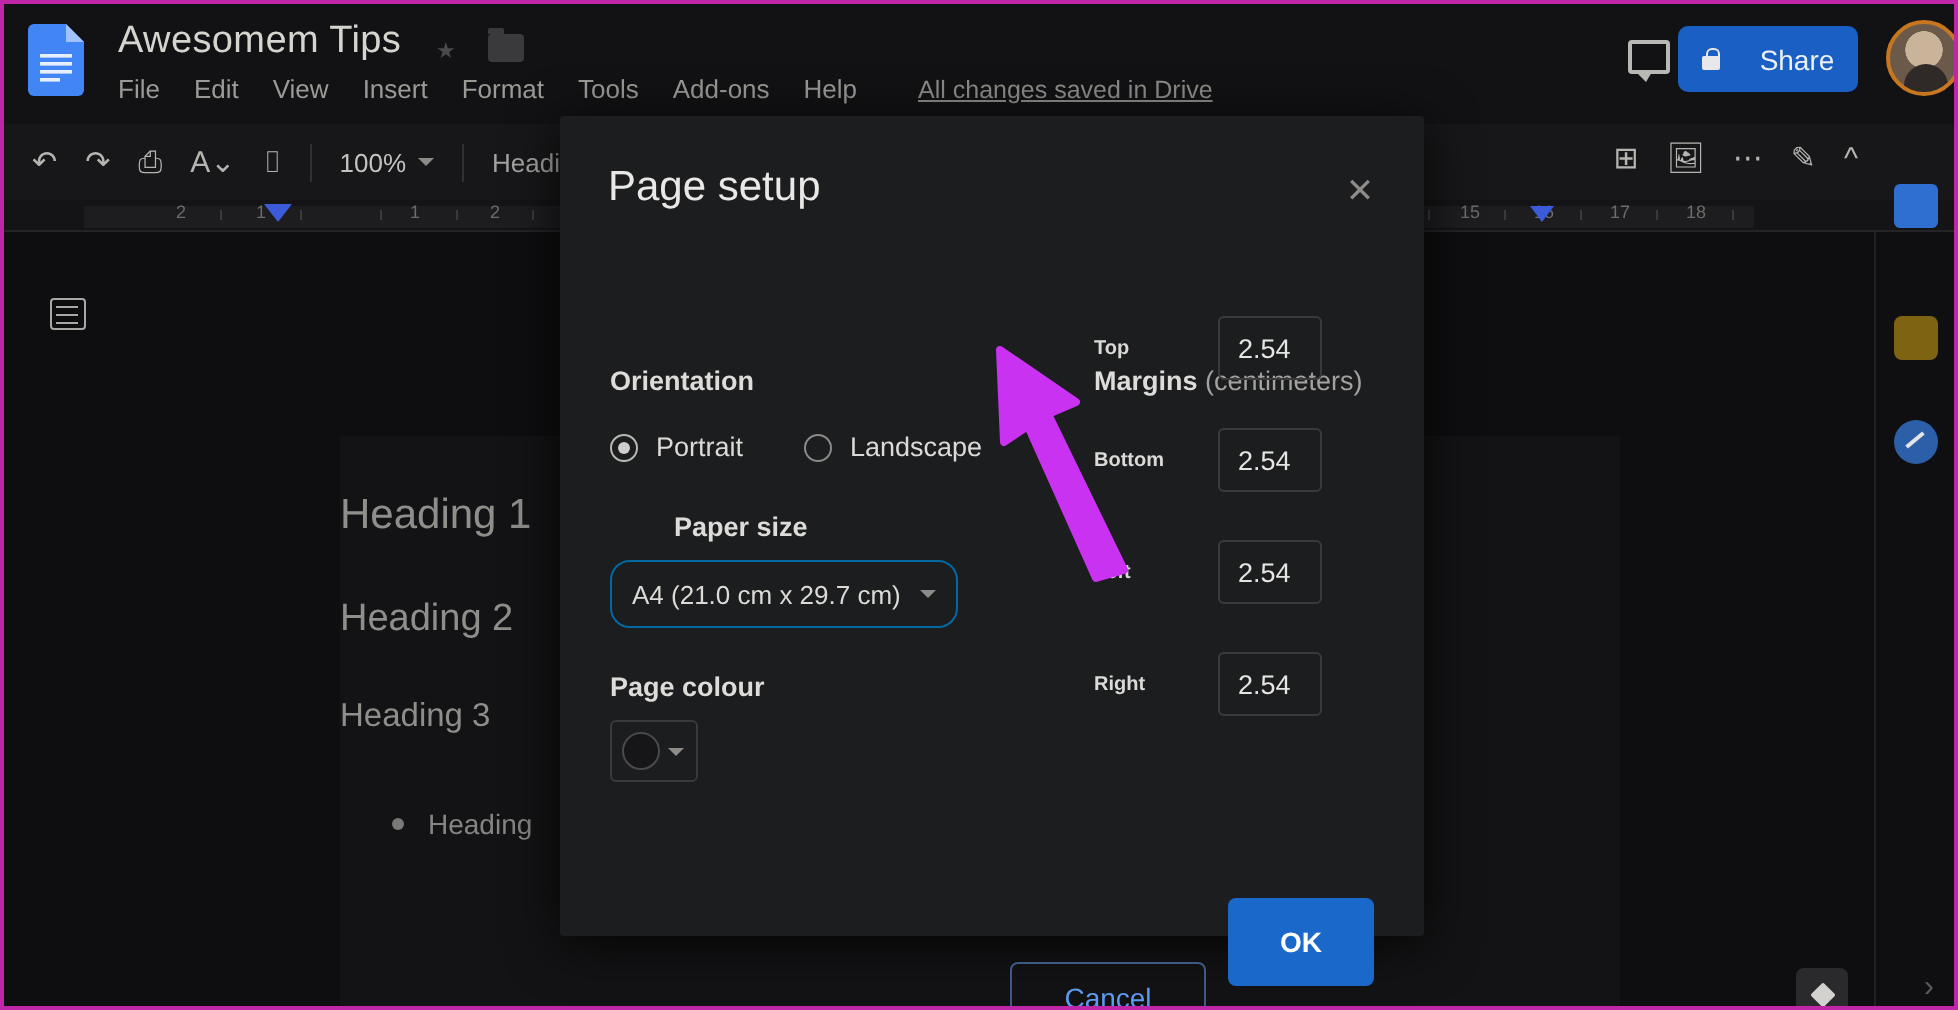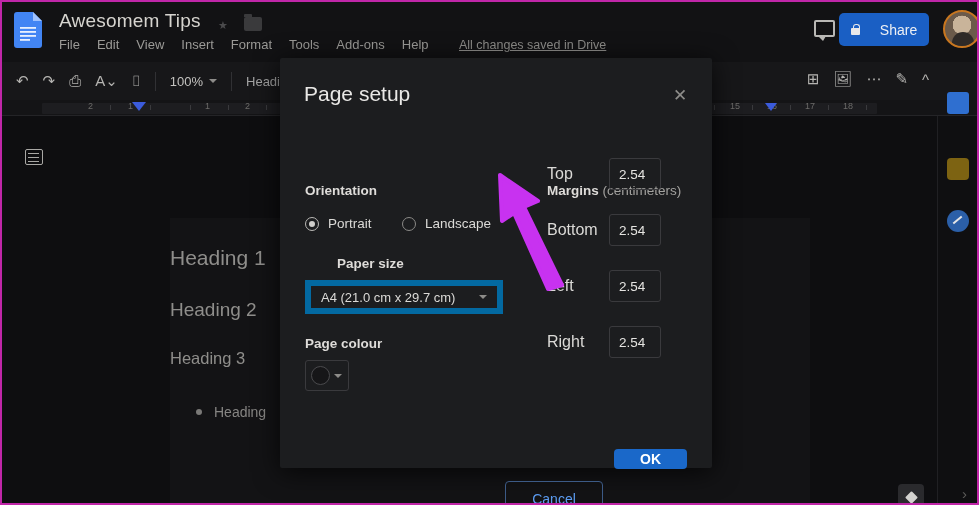--- a/index.html
+++ b/index.html
@@ -246,22 +246,22 @@
   }
   .radio.checked { border-color: #b9b8b5; }
   .radio.checked::after {
     content:""; position:absolute; left:3px; top:3px;
     width:6px;height:6px;border-radius:50%;background:#cfcecb;
   }
   .radio-label { font-size: 13.5px; color: #dbdad7; white-space:nowrap; }
 
   #papersize-select {
     position: absolute; left: 25px; top: 222px;
-    width: 198px; height: 34px;
-    border: 6px solid #0369a1; border-radius: 0;
+    width: 174px; height: 34px;
+    border: 1px solid #0369a1; border-radius: 10px;
     display:flex; align-items:center; padding: 0 10px;
     cursor: pointer;
   }
   #papersize-text { font-size: 13px; color: #dbdad7; white-space:nowrap; }
   #papersize-caret {
     margin-left:auto; width:0;height:0;
     border-left:4px solid transparent;border-right:4px solid transparent;
     border-top:4px solid #8d8c89;
   }
 
@@ -275,21 +275,21 @@
   #pagecolour-circle {
     width: 19px; height: 19px; border-radius: 50%;
     background: #161618; border: 1.4px solid #4a4a4d;
   }
   #pagecolour-caret {
     width:0;height:0;border-left:4px solid transparent;border-right:4px solid transparent;
     border-top:4px solid #8d8c89;
   }
 
   .margin-row { position:absolute; left: 267px; display:flex; align-items:center; }
-  .margin-name { width: 62px; font-size: 16px; color: #dbdad7; }
+  .margin-name { width: 62px; font-size: 10px; color: #dbdad7; font-weight: bold; }
   .margin-input {
     width: 52px; height: 32px;
     border: 1px solid #3a3a3d; border-radius: 3px; background: transparent;
     color: #e5e4e1; font-size: 13.5px; font-family: "Liberation Sans", sans-serif;
     padding-left: 9px; cursor: text;
   }
   #mrow-0 { top: 100px; }
   #mrow-1 { top: 156px; }
   #mrow-2 { top: 212px; }
   #mrow-3 { top: 268px; }
@@ -303,21 +303,21 @@
   }
   #btn-cancel {
     position: absolute; left: 225px; top: 391px;
     width: 98px; height: 36px;
     border: 1px solid #3c5a86; border-radius: 4px;
     display:flex; align-items:center; justify-content:center;
     font-size: 14px; color: #5b9bf0; cursor: pointer; margin-top: 32px;
   }
   #btn-ok {
     position: absolute; left: 334px; top: 391px;
-    width: 73px; height: 20px;
+    width: 73px; height: 44px;
     background: #1a68c9; border-radius: 4px;
     display:flex; align-items:center; justify-content:center;
     font-size: 14px; font-weight: bold; color: #ffffff; cursor: pointer;
   }
 
   
   #annot-arrow { position: absolute; left: 488px; top: 165px; }
 </style>
 </head>
 <body>

